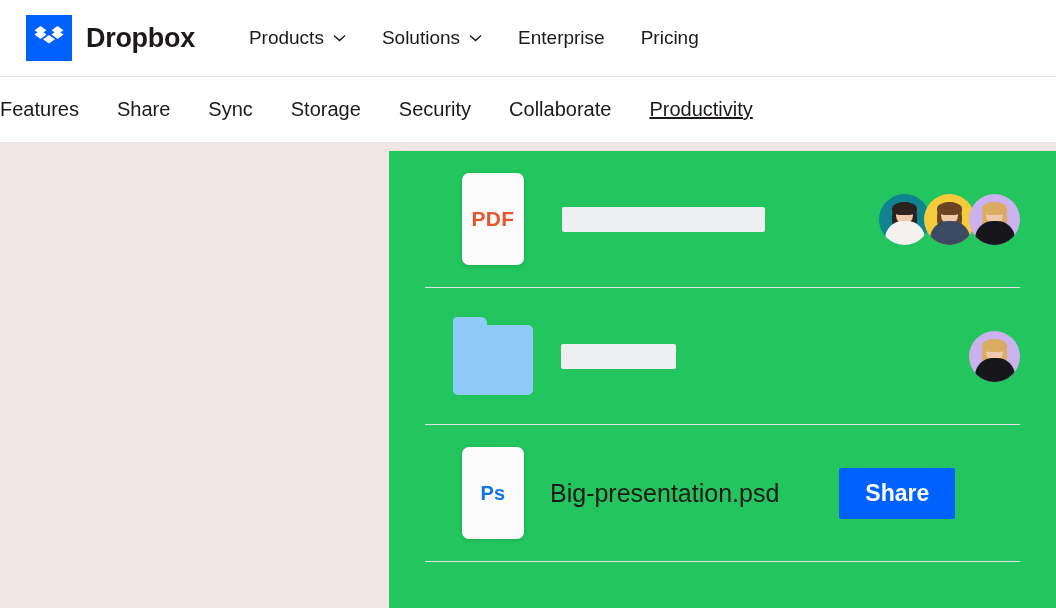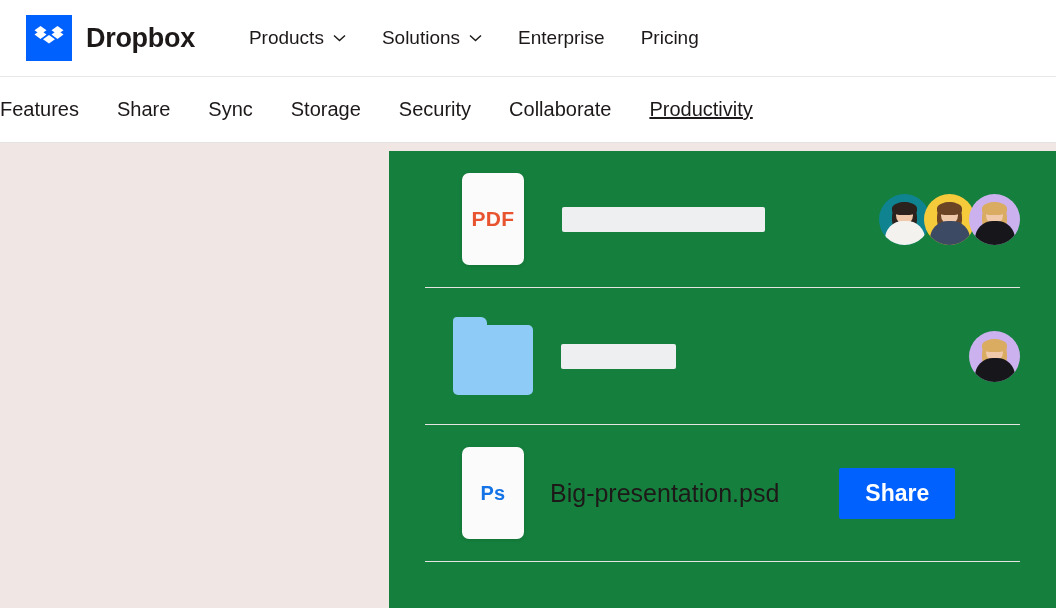--- a/index.html
+++ b/index.html
@@ -90,21 +90,21 @@
     height: 465px;
     background: #F0E7E4;
     overflow: hidden;
   }
   .card {
     position: absolute;
     left: 389px;
     top: 8px;
     right: 0;
     bottom: 0;
-    background: #15803d;
+    background: #22c55e;
   }
   .file-list {
     padding: 0 36px 0 36px;
   }
   .file-row {
     height: 137px;
     display: flex;
     align-items: center;
     border-bottom: 1px solid #e6e4e2;
     box-sizing: border-box;

